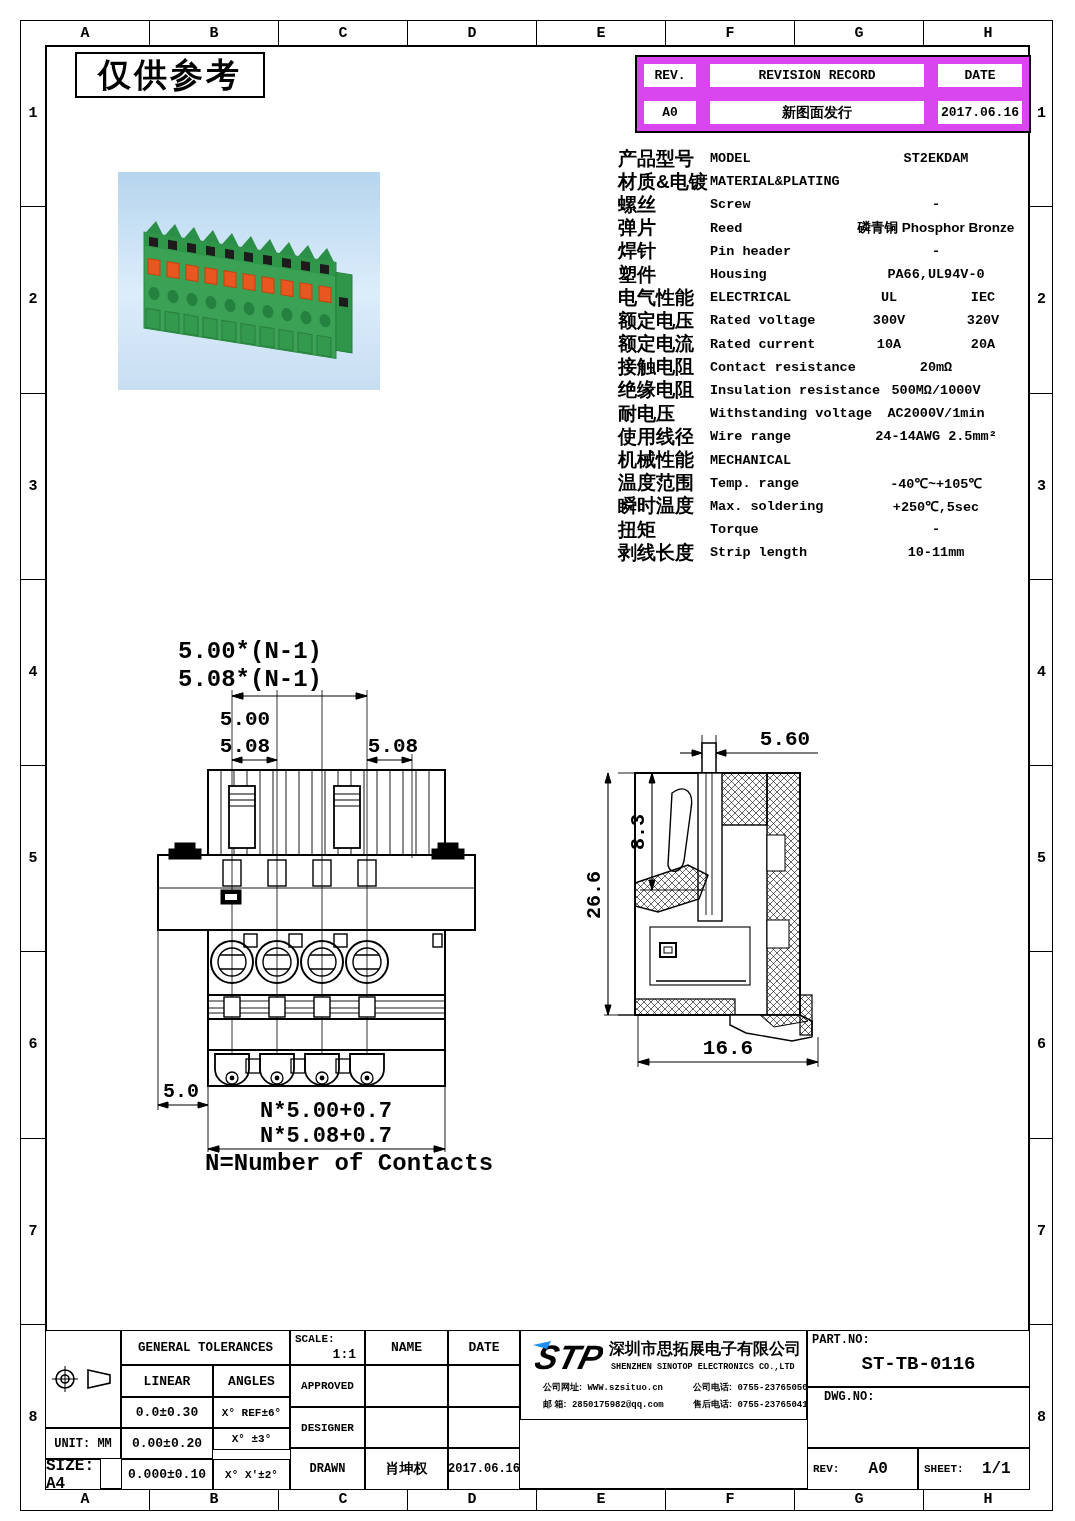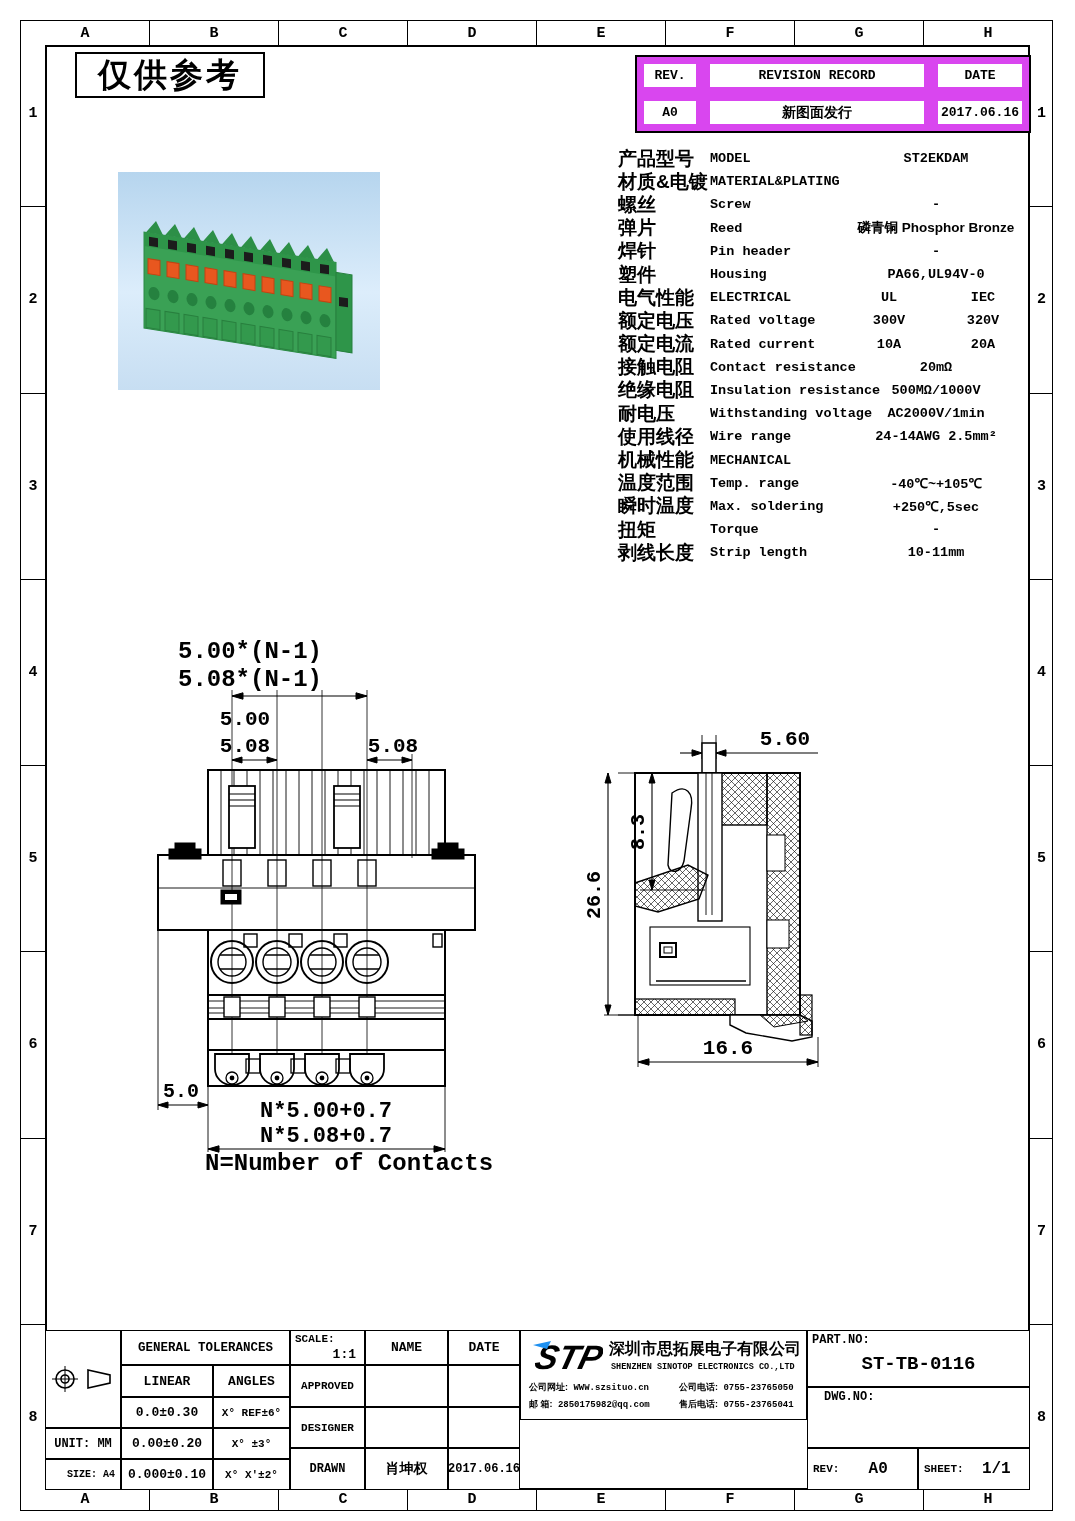--- a/index.html
+++ b/index.html
@@ -62,21 +62,21 @@
   .tb .corner{position:absolute;top:2px;left:4px;font-size:11px;font-weight:700;}
   .tb.block{display:block;}
   .titlecell .line1{text-align:center;font-size:19px;margin-top:6px;}
   .titlecell .line2{text-align:center;font-size:17px;margin-top:2px;}
   .company{padding:0;}
   .company .cn{position:absolute;left:88px;top:8px;font-family:"Liberation Sans",sans-serif;
                font-size:16px;font-weight:700;white-space:nowrap;}
   .company .en{position:absolute;left:90px;top:31px;font-size:8.5px;font-weight:700;white-space:nowrap;}
   .contacts{position:absolute;left:8px;top:50px;width:276px;display:grid;
             grid-template-columns:150px 126px;grid-auto-rows:17px;font-size:9px;font-weight:700;}
-  .contacts .pair{white-space:nowrap;}
+  .contacts .pair{white-space:nowrap;margin-left:14px;}
   .contacts .clab{font-family:"Liberation Sans",sans-serif;}
   .logo{position:absolute;left:8px;top:6px;}
   .bigval{font-size:19px;}
   .kv{display:flex;width:100%;height:100%;align-items:center;}
   .kv .k{font-size:11px;margin-left:5px;}
   .kv .v{flex:1;text-align:center;font-size:16px;}
 </style>
 </head>
 <body>
 
@@ -507,30 +507,30 @@
       <svg width="62" height="30" viewBox="0 0 62 30">
         <g stroke="#000" fill="none" stroke-width="1.6">
           <circle cx="13" cy="15" r="9"></circle>
             <circle cx="13" cy="15" r="4"></circle>
           <path d="M0,15H26 M13,2V28" stroke-width="1"></path>
           <polygon points="36,6 58,11 58,19 36,24"></polygon>
         </g>
       </svg>
     </div>
     <div class="tb" style="left:0;top:98px;width:76px;height:31px;font-size:12px;">UNIT: MM</div>
-    <div class="tb" style="left:0;top:129px;width:76px;height:31px;font-size:10px;padding-left:16px;">SIZE: A4</div>
+    <div class="tb" style="left:0;top:129px;width:56px;height:31px;font-size:16px;">SIZE: A4</div>
 
     <div class="tb" style="left:76px;top:0;width:169px;height:35px;font-size:12.5px;">GENERAL TOLERANCES</div>
     <div class="tb" style="left:76px;top:35px;width:92px;height:32px;font-size:13px;">LINEAR</div>
     <div class="tb" style="left:168px;top:35px;width:77px;height:32px;font-size:13px;">ANGLES</div>
     <div class="tb" style="left:76px;top:67px;width:92px;height:31px;font-size:13px;">0.0±0.30</div>
     <div class="tb" style="left:76px;top:98px;width:92px;height:31px;font-size:13px;">0.00±0.20</div>
     <div class="tb" style="left:76px;top:129px;width:92px;height:31px;font-size:13px;">0.000±0.10</div>
     <div class="tb" style="left:168px;top:67px;width:77px;height:31px;font-size:11px;">X° REF±6°</div>
-    <div class="tb" style="left:168px;top:98px;width:77px;height:31px;font-size:11px;">X° ±3°</div>
+    <div class="tb" style="left:168px;top:98px;width:77px;height:22px;font-size:11px;">X° ±3°</div>
     <div class="tb" style="left:168px;top:129px;width:77px;height:31px;font-size:11px;">X° X'±2°</div>
 
     <div class="tb block" style="left:245px;top:0;width:75px;height:35px;">
       <span class="corner">SCALE:</span>
       <div style="text-align:right;padding:16px 8px 0 0;font-size:13px;">1:1</div>
     </div>
     <div class="tb" style="left:245px;top:35px;width:75px;height:42px;font-size:11px;">APPROVED</div>
     <div class="tb" style="left:245px;top:77px;width:75px;height:41px;font-size:11px;">DESIGNER</div>
     <div class="tb" style="left:245px;top:118px;width:75px;height:42px;font-size:12px;">DRAWN</div>
 

